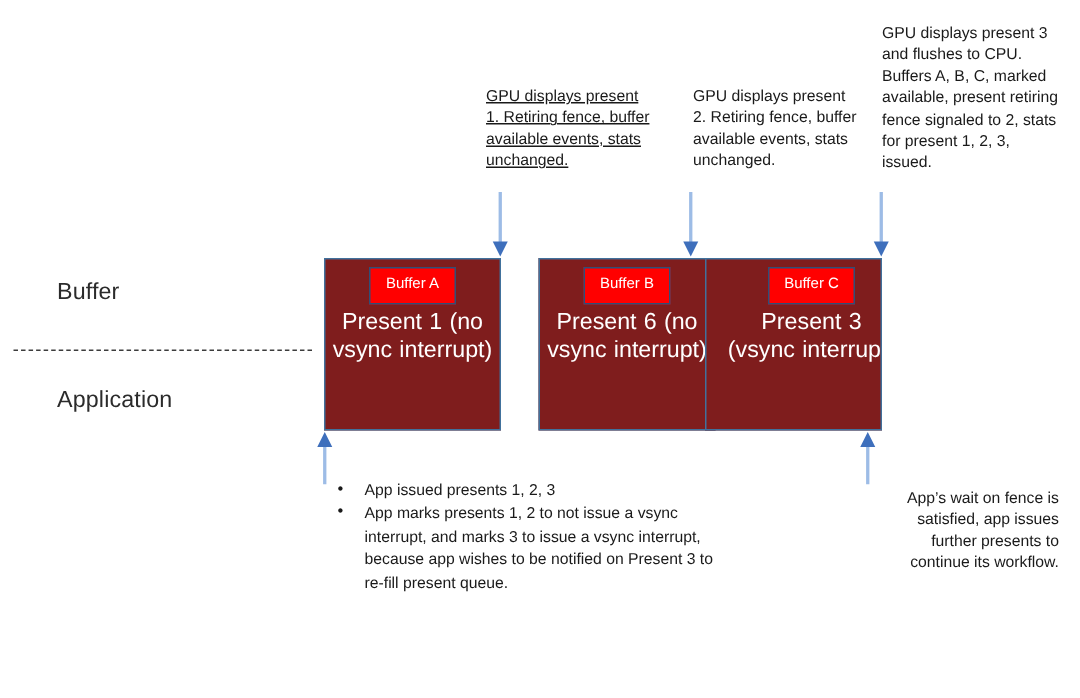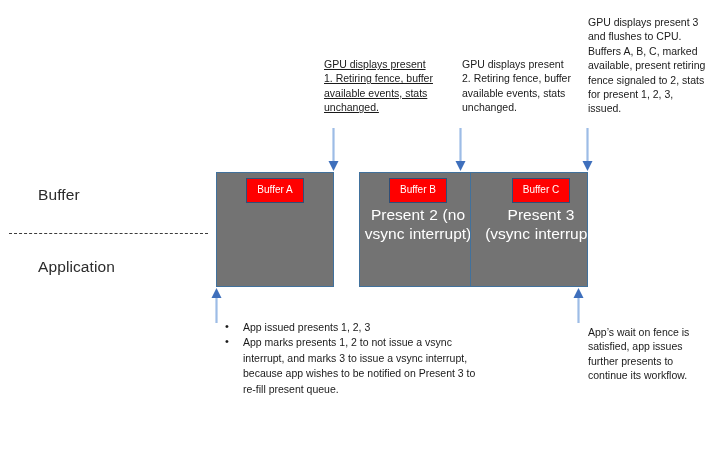--- a/index.html
+++ b/index.html
@@ -41,21 +41,21 @@
     height: 0;
     border-top: 1px dashed #3c3c3c;
   }
 
   
   .present-box {
     position: absolute;
     top: 172px;
     width: 118px;
     height: 115px;
-    background: #737373;
+    background: #7f1d1d;
     border: 1.5px solid #41719c;
     box-sizing: border-box;
     display: flex;
     flex-direction: column;
     align-items: center;
     overflow: hidden;
   }
   #present-box-1 { left: 216px; }
   #present-box-2 { left: 359px; }
   #present-box-3 { left: 470px; padding-left: 24px; }
@@ -85,21 +85,21 @@
   
   .note {
     position: absolute;
     font-size: 10.5px;
     line-height: 14.4px;
     color: #1a1a1a;
   }
   #note-present1 { left: 324px; top: 57px; width: 112px; text-decoration: underline; }
   #note-present2 { left: 462px; top: 57px; width: 112px; }
   #note-present3 { left: 588px; top: 15px;  width: 118px; }
-  #note-app-wait { left: 588px; top: 325px; width: 118px; }
+  #note-app-wait { left: 588px; top: 325px; width: 118px; text-align: right; }
 
   
   #bullet-list {
     position: absolute;
     left: 222px;
     top: 320px;
     width: 260px;
     margin: 0;
     padding: 0;
     list-style: none;
@@ -137,25 +137,26 @@
 <body>
 
 <div class="stage">
 
   <div class="lane-label" id="lane-system">Buffer</div>
   <div class="lane-label" id="lane-application">Application</div>
   <div class="lane-divider"></div>
 
   <div class="present-box" id="present-box-1">
     <div class="buffer-chip">Buffer A</div>
+    <div class="present-title">Present 1 (no vsync interrupt)</div>
   </div>
 
   <div class="present-box" id="present-box-2">
     <div class="buffer-chip">Buffer B</div>
-    <div class="present-title">Present 2 (no vsync interrupt)</div>
+    <div class="present-title">Present 6 (no vsync interrupt)</div>
   </div>
 
   <div class="present-box" id="present-box-3">
     <div class="buffer-chip">Buffer C</div>
     <div class="present-title">Present 3 (vsync interrupt)</div>
   </div>
 
   <div class="note" id="note-present1">GPU displays present 1. Retiring fence, buffer available events, stats unchanged.</div>
   <div class="note" id="note-present2">GPU displays present 2. Retiring fence, buffer available events, stats unchanged.</div>
   <div class="note" id="note-present3">GPU displays present 3 and flushes to CPU. Buffers A, B, C, marked available, present retiring fence signaled to 2, stats for present 1, 2, 3, issued.</div>

